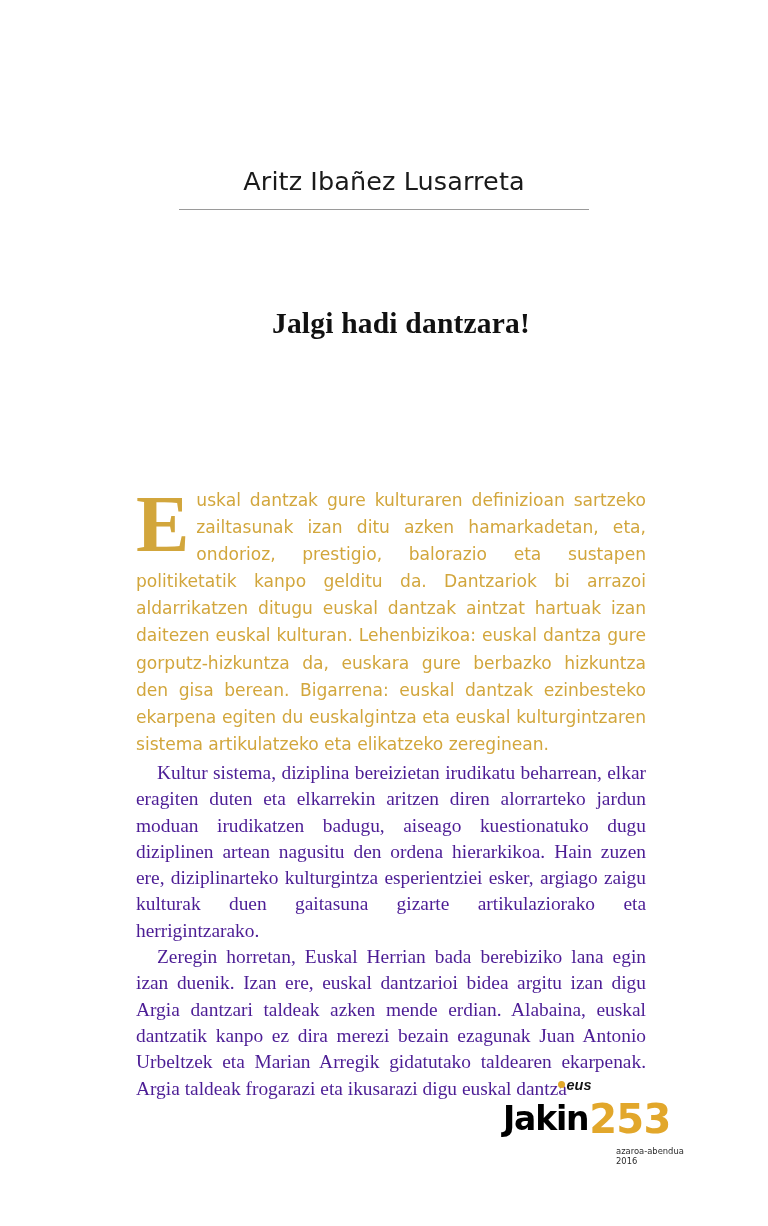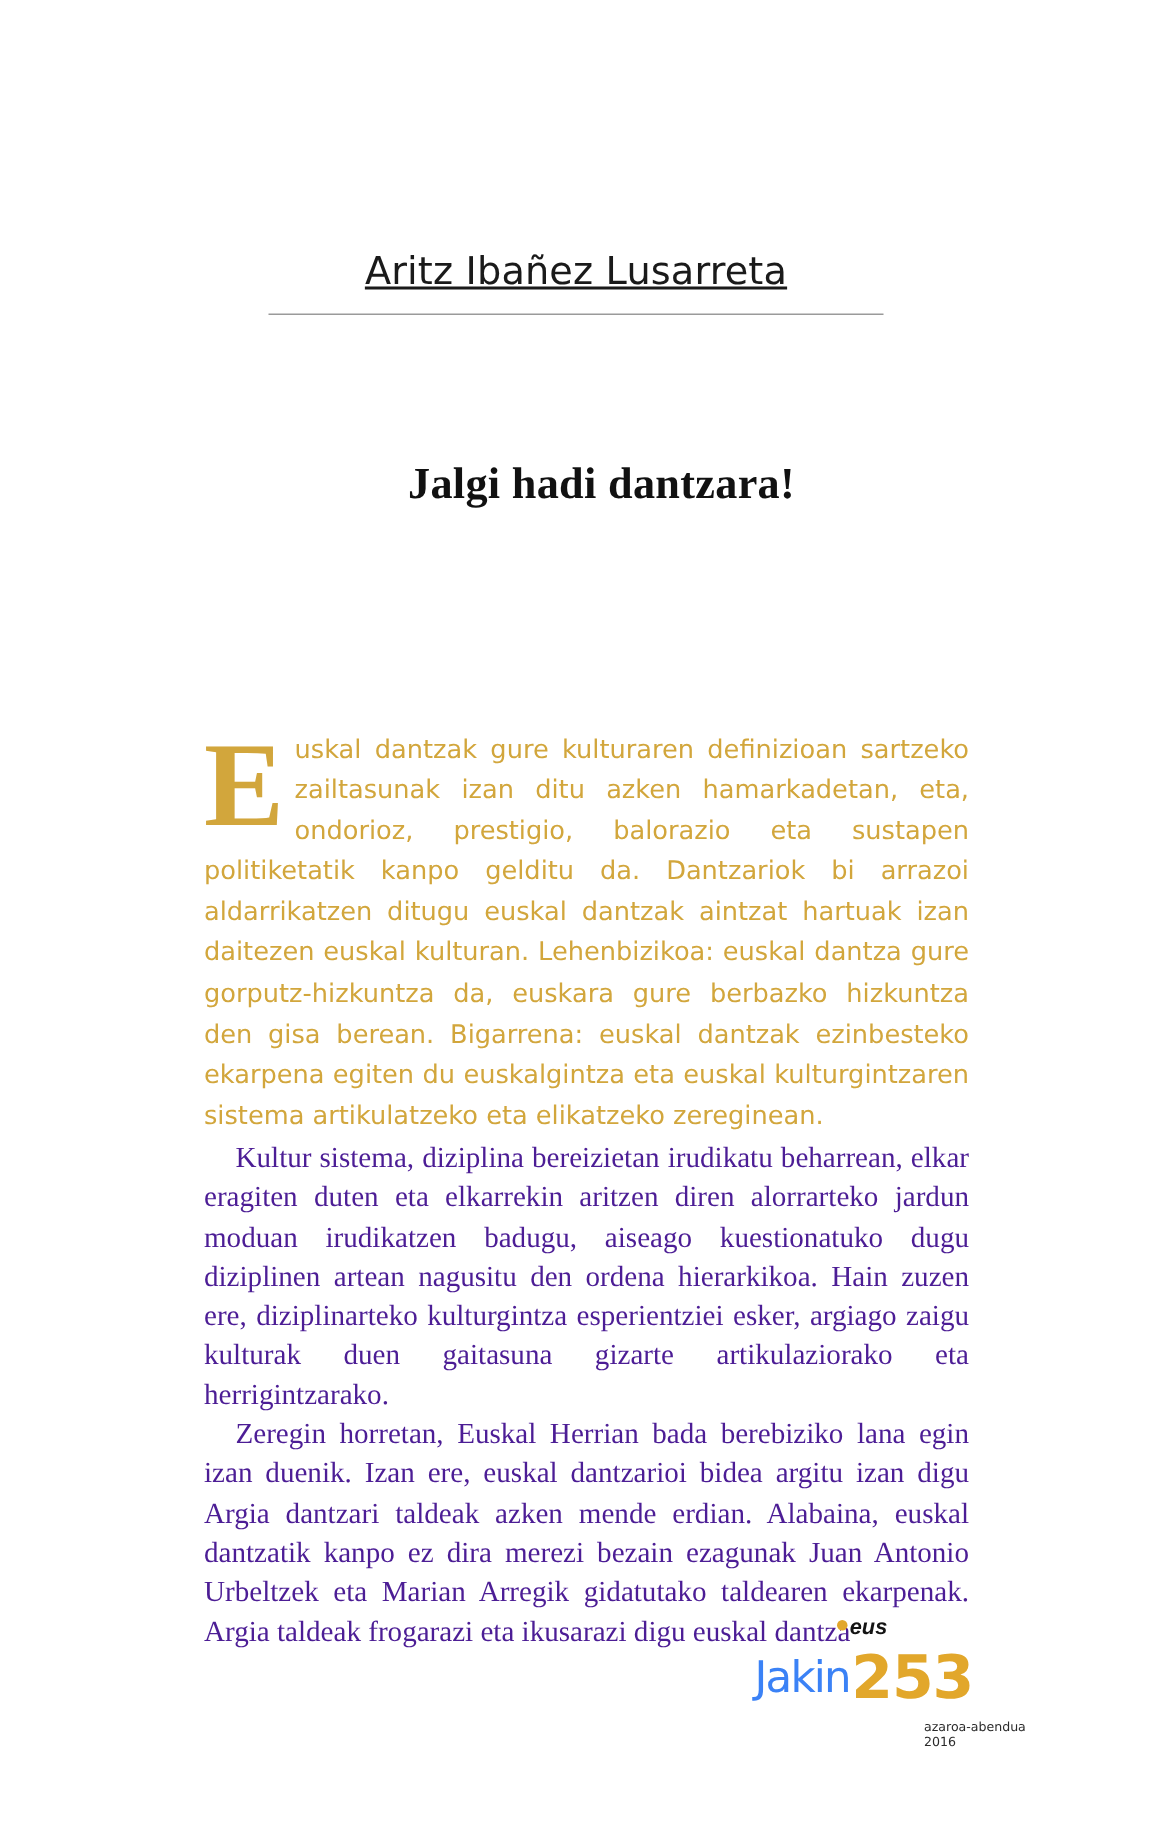--- a/index.html
+++ b/index.html
@@ -29,21 +29,20 @@
     top: 166px;
     text-align: center;
   }
   .author-name {
     font-family: "DejaVu Sans", sans-serif;
     font-size: 25.5px;
     font-weight: 400;
     color: #1a1a1a;
     letter-spacing: 0.1px;
     line-height: 1.18;
-    text-decoration: underline;
   }
   .author-rule {
     width: 410px;
     height: 1px;
     background: #9a9a9a;
     margin: 13px auto 0 auto;
   }
 
   
   .title-block {
@@ -116,24 +115,24 @@
     width: 160px;
     height: 80px;
   }
   .logo-row {
     position: relative;
     display: flex;
     align-items: flex-end;
   }
   .logo-jakin {
     font-family: "DejaVu Sans", sans-serif;
-    font-weight: normal;
-    font-size: 29px;
+    font-weight: bold;
+    font-size: 33px;
     line-height: 41px;
-    color: #3b82f6;
+    color: #000000;
     letter-spacing: -1.2px;
   }
   .logo-eus {
     position: absolute;
     left: 55px;
     top: -20px;
     font-family: Liberation Sans, sans-serif;
     font-style: italic;
     font-weight: bold;
     font-size: 14.5px;

